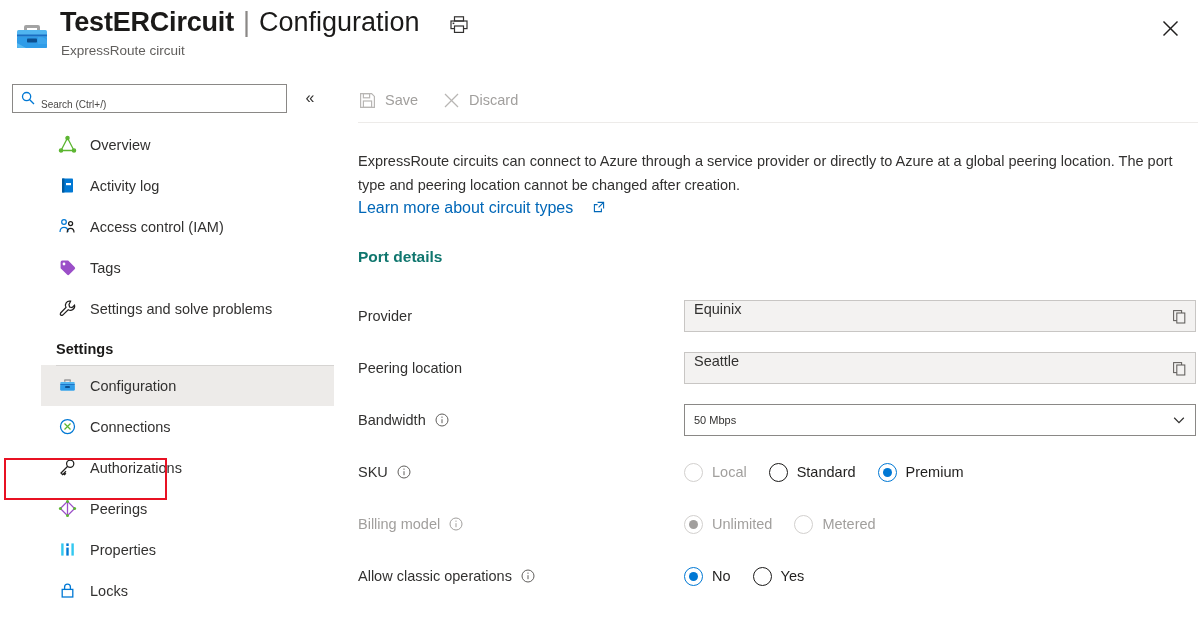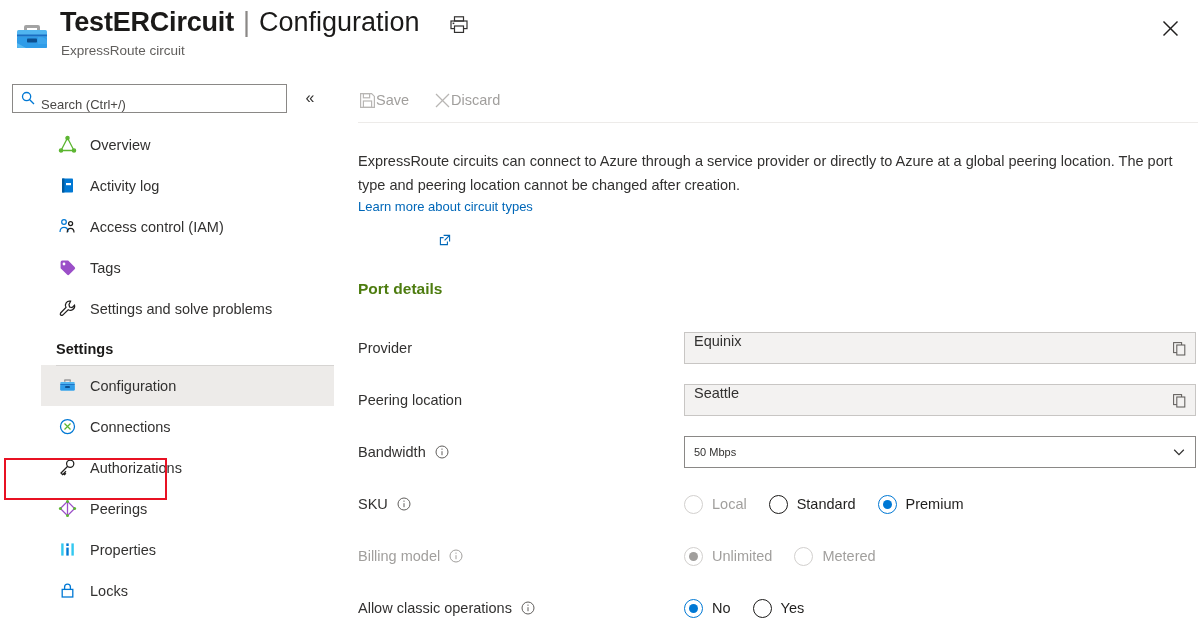--- a/index.html
+++ b/index.html
@@ -62,21 +62,21 @@
     border: 1px solid #8a8886; background: #fff;
     display: flex; align-items: center;
   }
   .search-icon {
     position: absolute; left: 8px; top: 50%; transform: translateY(-50%);
     width: 14px; height: 14px;
   }
   .search-input {
     border: 0; outline: 0; background: transparent;
     font-family: "Liberation Sans", sans-serif;
-    font-size: 13px; color: #323130;
+    font-size: 10px; color: #323130;
     padding-left: 28px; width: 100%; height: 100%; margin-top: 12px;
   }
   .search-input::placeholder { color: #4a4846; opacity: 1; }
   .collapse-btn {
     margin-left: 12px; width: 22px; height: 24px;
     display: flex; align-items: center; justify-content: center;
     color: #323130; font-size: 16px; cursor: pointer; line-height: 1;
   }
 
   .nav-list { margin-top: 6px; margin-left: 41px; }
@@ -106,40 +106,40 @@
     width: 163px; height: 42px;
     border: 2.5px solid #e81123; pointer-events: none; z-index: 5;
   }
 
   
   .main { position: absolute; left: 358px; top: 78px; width: 842px; }
   .cmdbar {
     display: flex; align-items: center; height: 44px; gap: 24px;
   }
   .cmd {
-    display: flex; align-items: center; 
+    display: flex; align-items: center; gap: 9px;
     color: #a19f9d; font-size: 14.5px; cursor: default;
   }
   .cmd-ico { width: 18px; height: 18px; display: flex; align-items: center; justify-content: center; }
   .cmd-divider {
     height: 1px; background: #edebe9; width: 840px; margin-bottom: 26px;
   }
 
   .desc {
     font-size: 14.5px; color: #323130; line-height: 24px;
     max-width: 818px;
   }
   .learn-link {
     display: inline-flex; align-items: center; gap: 20px;
-    color: #0067b8; font-size: 13px; text-decoration: none;
-    margin-top: 2px; cursor: pointer; flex-direction: column;
+    color: #0067b8; font-size: 16px; text-decoration: none;
+    margin-top: 2px; cursor: pointer;
   }
 
   .section-title {
-    font-size: 15.5px; font-weight: bold; color: #4d7c0f;
+    font-size: 15.5px; font-weight: bold; color: #0f766e;
     margin-top: 31px; margin-bottom: 0;
   }
 
   .form { margin-top: 24px; }
   .frow {
     display: flex; align-items: center; height: 52px;
   }
   .flabel {
     width: 326px; flex: 0 0 326px;
     font-size: 14.5px; color: #323130;

